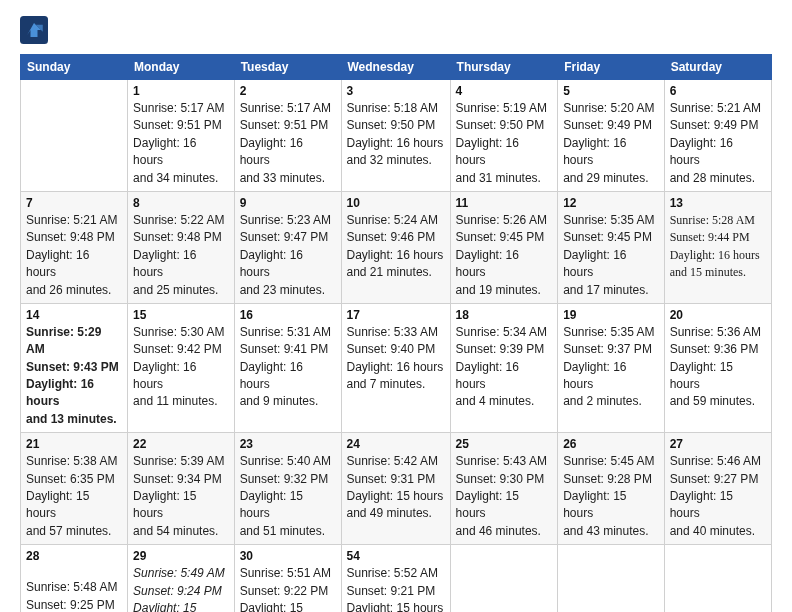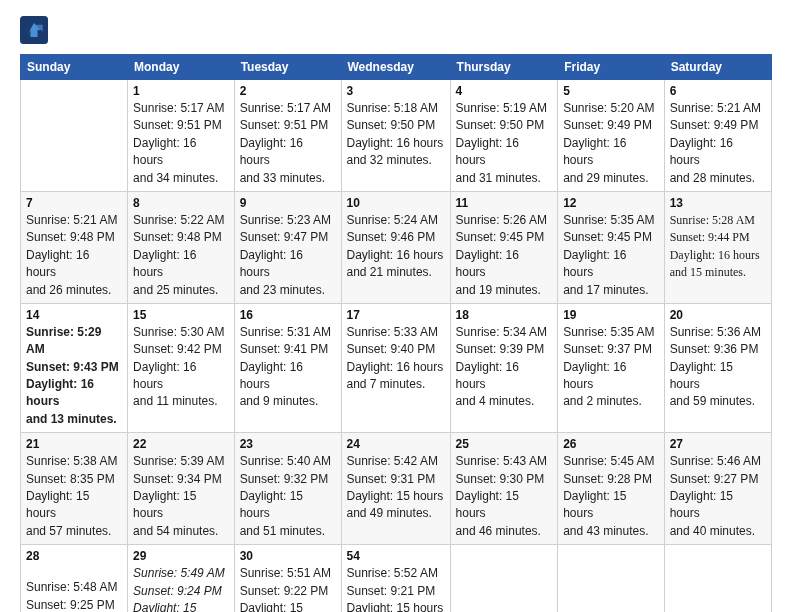--- a/index.html
+++ b/index.html
@@ -271,21 +271,21 @@
             <div class="day-info" style="white-space: pre-line;">Sunrise: 5:36 AM
 Sunset: 9:36 PM
 Daylight: 15 hours
 and 59 minutes.</div>
           </td>
         </tr>
         <tr>
           <td>
             <div class="day-num">21</div>
             <div class="day-info" style="white-space: pre-line;">Sunrise: 5:38 AM
-Sunset: 8:35 PM
+Sunset: 6:35 PM
 Daylight: 15 hours
 and 57 minutes.</div>
           </td>
           <td>
             <div class="day-num">22</div>
             <div class="day-info" style="white-space: pre-line;">Sunrise: 5:39 AM
 Sunset: 9:34 PM
 Daylight: 15 hours
 and 54 minutes.</div>
           </td>

